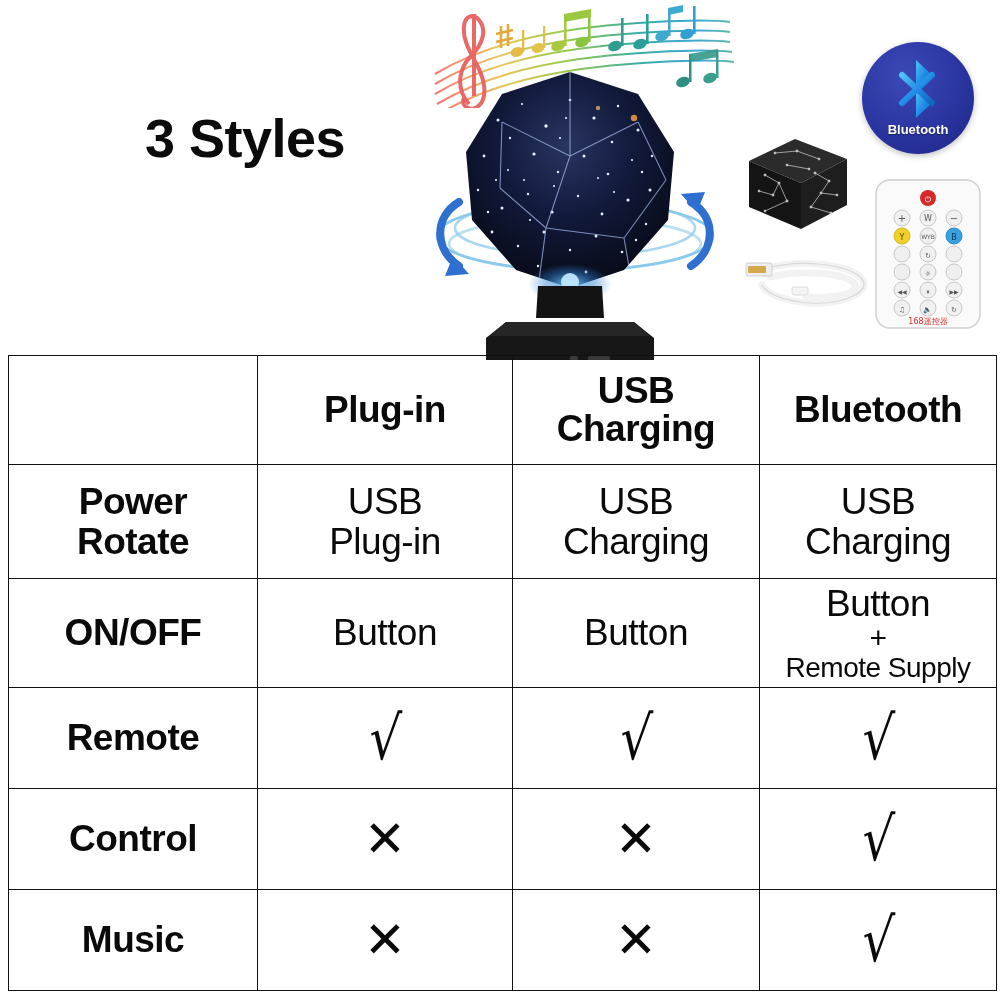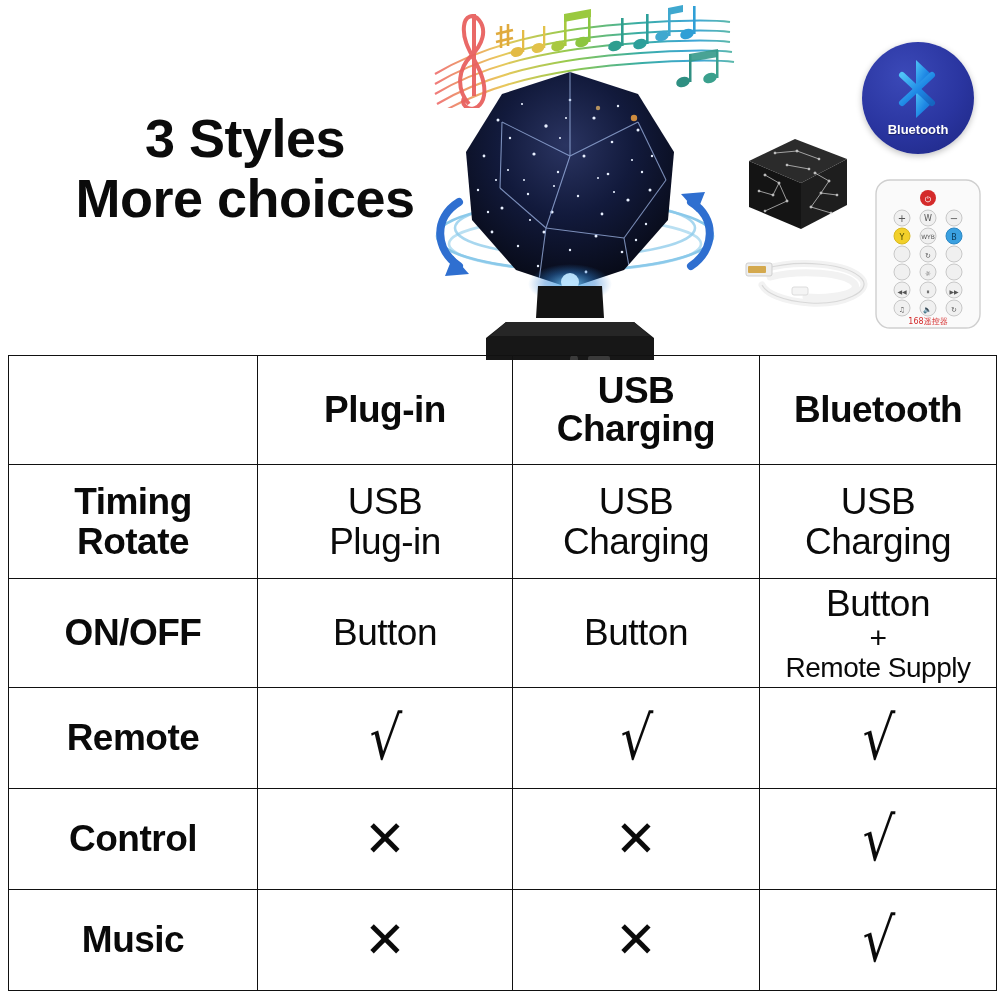--- a/index.html
+++ b/index.html
@@ -125,21 +125,20 @@
 </style>
 </head>
 <body>
 
 <div id="edge-strip"></div>
 
 <div id="hero">
 
   <div id="headline">
     <span class="l1">3 Styles</span>
-    <span class="l2">More choices</span>
   </div>
 
   <svg id="music-notes" viewBox="0 0 310 112">
     <defs>
       <linearGradient id="staffg" x1="0" y1="0" x2="1" y2="0">
         <stop offset="0%" stop-color="#ef6f6f"></stop>
         <stop offset="22%" stop-color="#e8c44f"></stop>
         <stop offset="45%" stop-color="#8cc63f"></stop>
         <stop offset="68%" stop-color="#2aa79b"></stop>
         <stop offset="88%" stop-color="#2f9fd6"></stop>
@@ -424,21 +423,21 @@
       <td class="col-a hdr">Plug-in</td>
       <td class="col-b hdr two-line">
         <span>USB</span>
         <span>Charging</span>
       </td>
       <td class="col-c hdr">Bluetooth</td>
     </tr>
 
     <tr class="row-power">
       <td class="rowlabel two-line">
-        <span>Timing</span>
+        <span>Power</span>
         <span>Rotate</span>
       </td>
       <td class="cellval two-line">
         <span>USB</span>
         <span>Plug-in</span>
       </td>
       <td class="cellval two-line">
         <span>USB</span>
         <span>Charging</span>
       </td>

